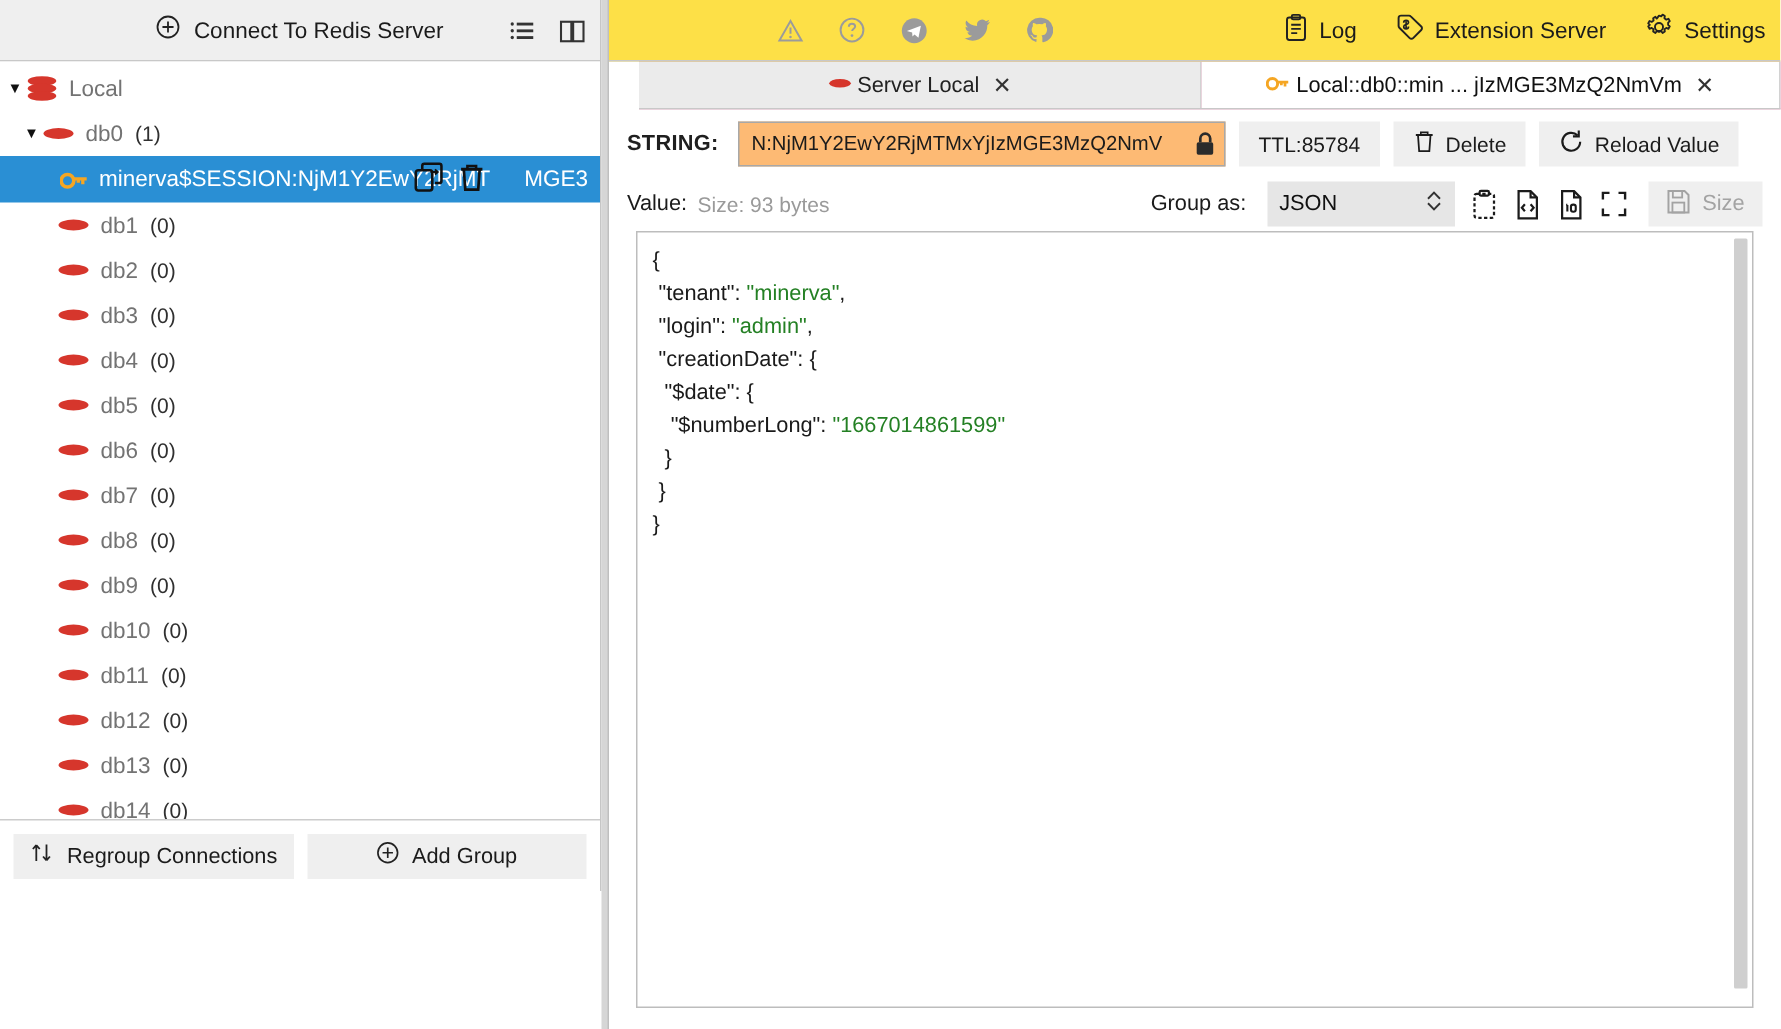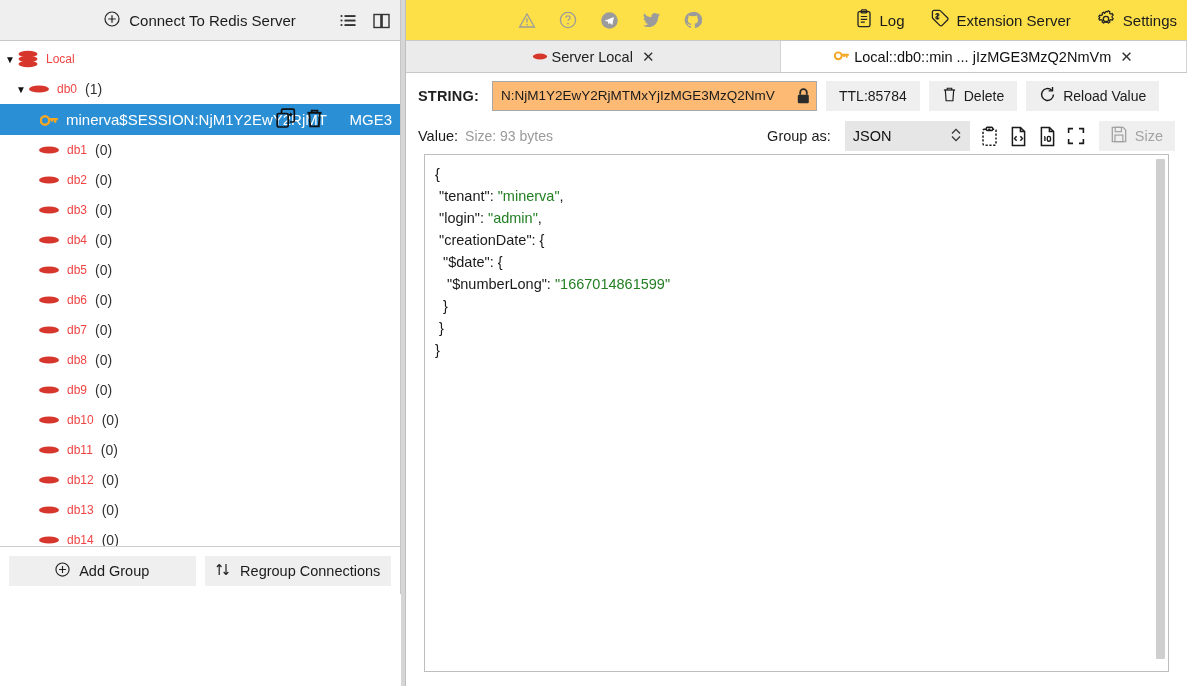--- a/index.html
+++ b/index.html
@@ -52,21 +52,21 @@
     padding-left: 4px;
     cursor: pointer;
     white-space: nowrap;
   }
   .tree-row .arrow {
     width: 14px; min-width: 14px;
     font-size: 10px; color: #111;
     display: flex; align-items: center; justify-content: center;
   }
   .tree-row .ic { display: flex; align-items: center; margin-right: 7px; }
-  .lbl { font-size: 12px; color: #ef4444; }
+  .lbl { font-size: 15px; color: #737373; }
   .cnt { font-size: 14px; color: #303030; margin-left: 8px; }
 
   .row-local { padding-left: 3px; }
   .row-db0 { padding-left: 14px; }
   .row-db { padding-left: 38px; }
 
   .row-key {
     background: #2a8fd4;
     height: 31px;
     padding-left: 40px;
@@ -113,21 +113,21 @@
     background: #fde047;
     border-bottom: 1px solid #c8c8c8;
     display: flex; align-items: center;
     position: relative;
   }
   .social { display: flex; align-items: center; gap: 23px; margin-left: 112px; }
   .social .sic { cursor: pointer; display: flex; align-items: center; }
   .top-right { position: absolute; right: 10px; display: flex; align-items: center; gap: 26px; }
   .tr-item { display: flex; align-items: center; gap: 8px; font-size: 15px; color: #1b1b1b; cursor: pointer; }
 
-  .tabs { height: 32px; min-height: 32px; display: flex; background: #be185d; border-bottom: 1px solid #c8c8c8; }
+  .tabs { height: 32px; min-height: 32px; display: flex; background: #be185d; border-bottom: 1px solid #c8c8c8; margin-left: 20px; }
   .tab {
     display: flex; align-items: center; justify-content: center; gap: 4px;
     font-size: 14.5px; cursor: pointer;
     padding: 0 10px;
     border-right: 1px solid #d2d2d2;
   }
   .tab.inactive { background: #ebebeb; color: #222; width: 375px; }
   .tab.active { background: #ffffff; color: #111; flex: 1; }
   .tab-x { font-size: 15px; color: #333; margin-left: 5px; }
 
@@ -424,35 +424,35 @@
             </span>
             <span class="lbl">db15</span>
             <span class="cnt">(0)</span>
           </div>
         </div>
     </div>
 
     <div class="left-footer">
       <div class="foot-btn">
         <span>
-          <svg width="15" height="15" viewBox="0 0 16 16">
-              <circle cx="8" cy="8" r="7" fill="none" stroke="#222" stroke-width="1.2"></circle>
-              <path d="M8 4.3v7.4M4.3 8h7.4" stroke="#222" stroke-width="1.2"></path>
-            </svg>
-        </span>
-        <span>Add Group</span>
-      </div>
-      <div class="foot-btn">
-        <span>
           <svg width="16" height="15" viewBox="0 0 16 15">
             <path d="M4.2 13V2.4M4.2 2.4L1.9 5M4.2 2.4L6.5 5" fill="none" stroke="#222" stroke-width="1.2"></path>
             <path d="M11 2v10.6M11 12.6L8.7 10M11 12.6L13.3 10" fill="none" stroke="#222" stroke-width="1.2"></path>
           </svg>
         </span>
         <span>Regroup Connections</span>
+      </div>
+      <div class="foot-btn">
+        <span>
+          <svg width="15" height="15" viewBox="0 0 16 16">
+              <circle cx="8" cy="8" r="7" fill="none" stroke="#222" stroke-width="1.2"></circle>
+              <path d="M8 4.3v7.4M4.3 8h7.4" stroke="#222" stroke-width="1.2"></path>
+            </svg>
+        </span>
+        <span>Add Group</span>
       </div>
     </div>
   </div>
 
   <div class="splitter"></div>
 
   <div class="right-pane">
 
     <div class="top-bar">
       <div class="social">

